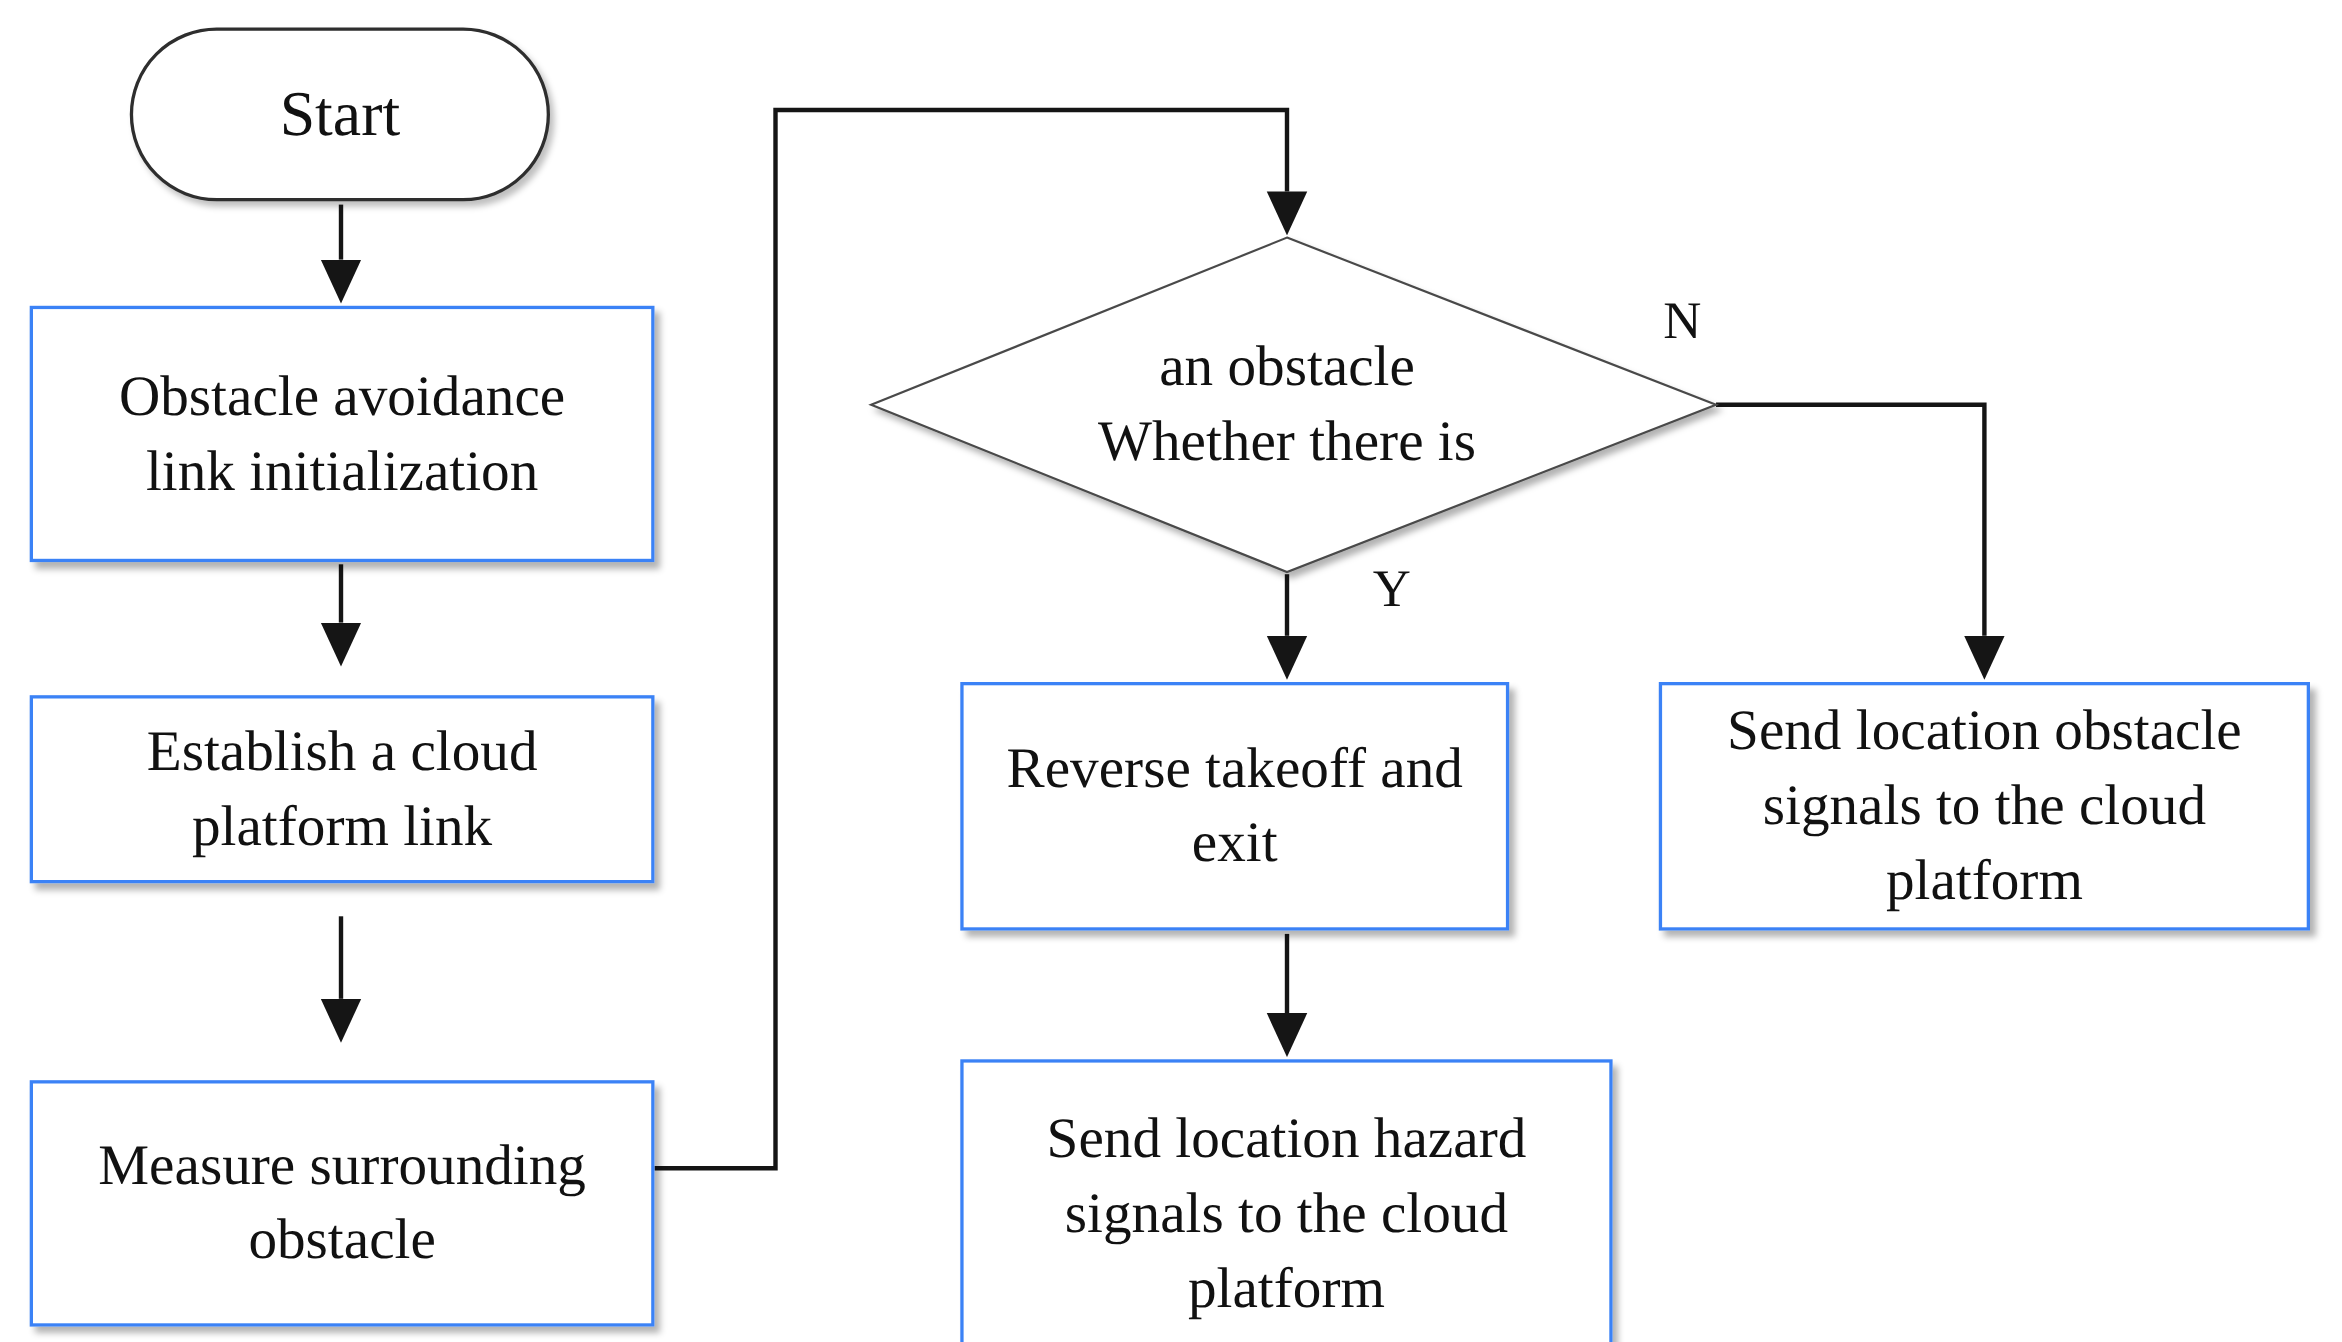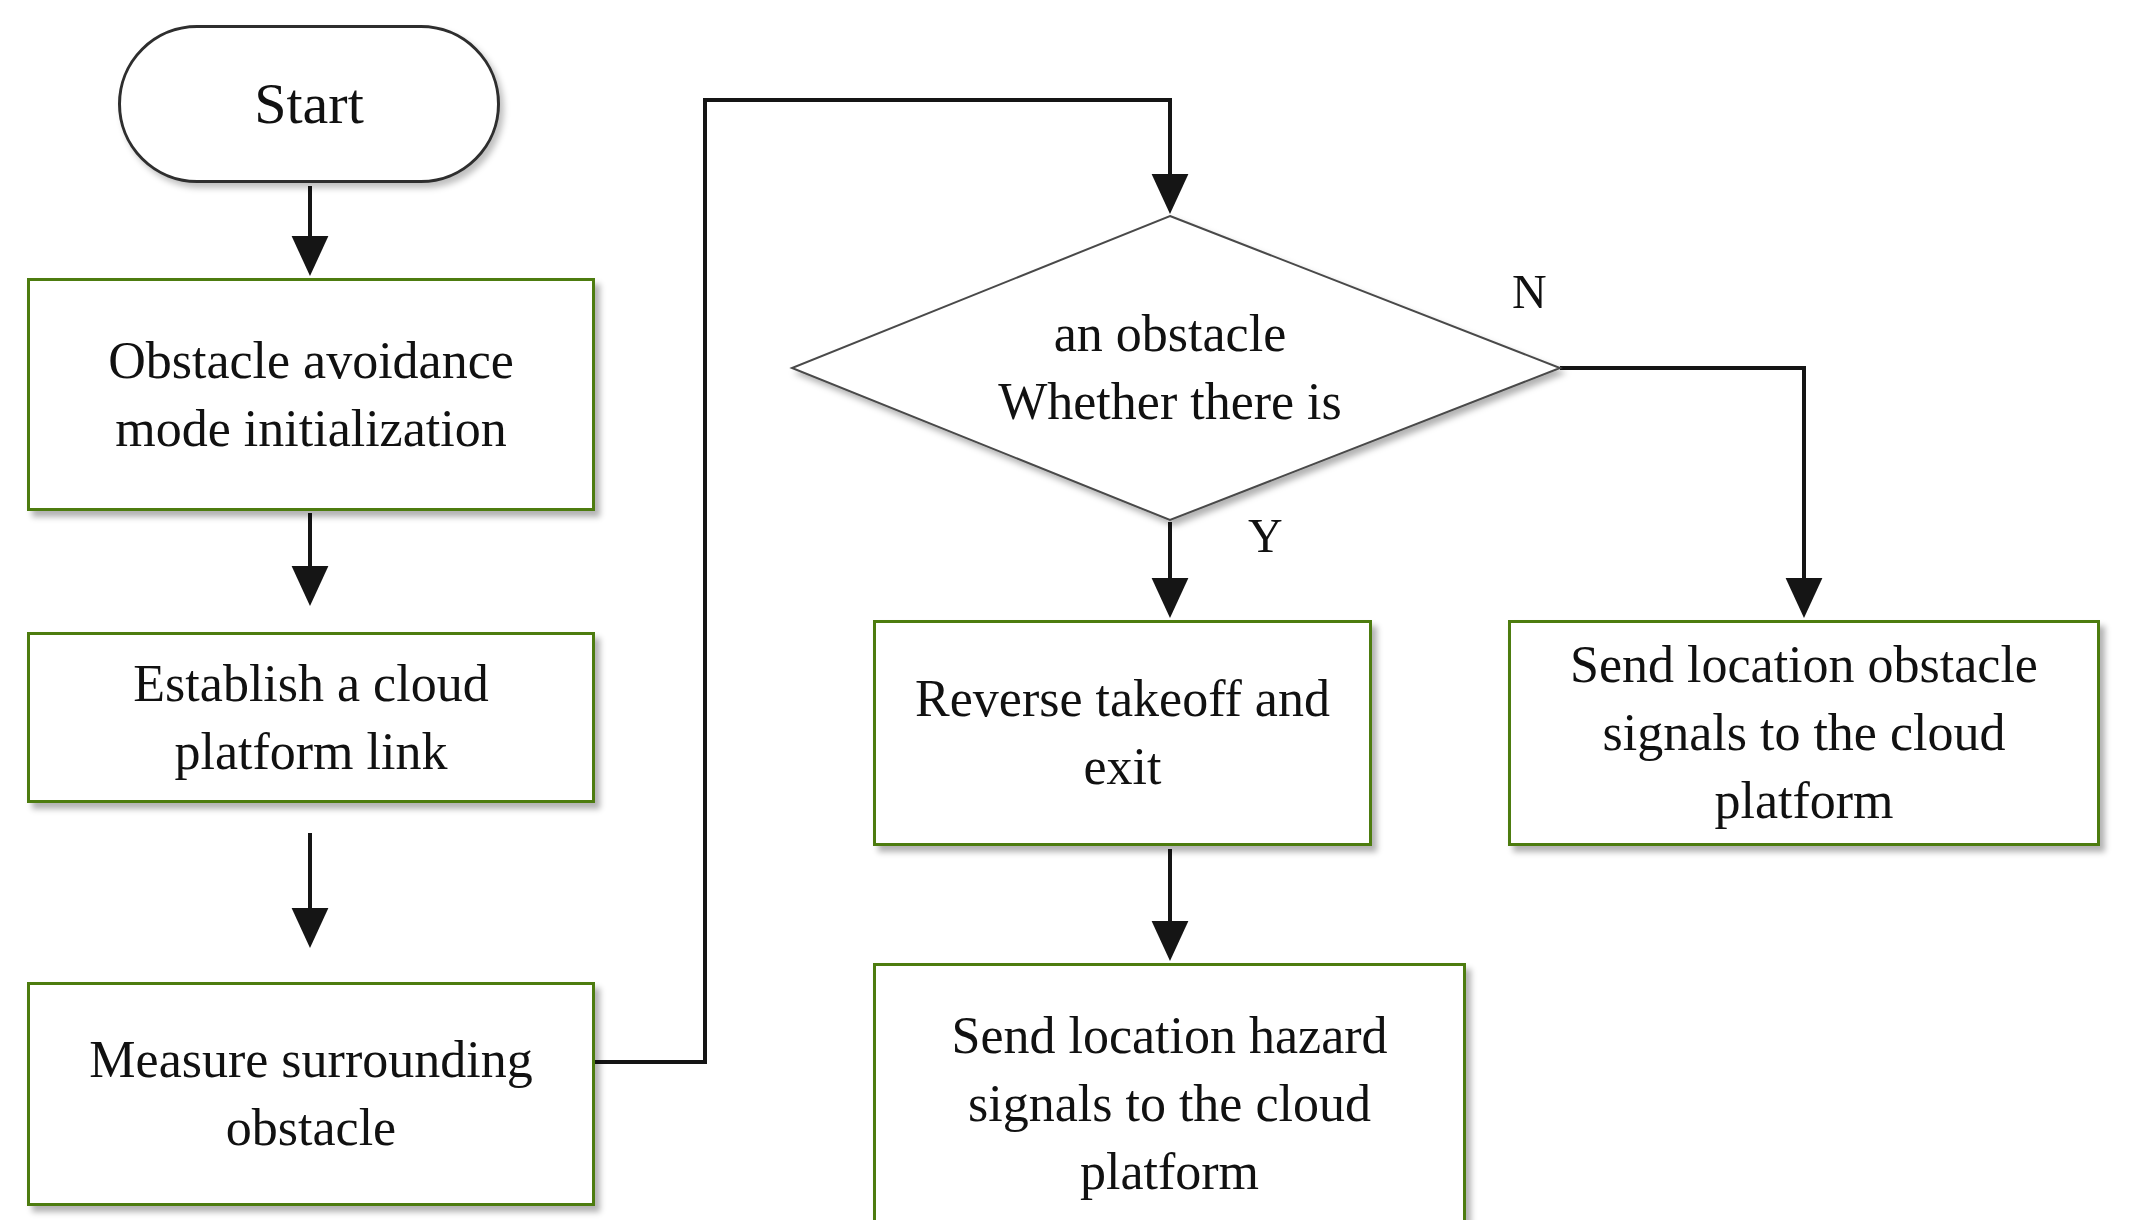--- a/index.html
+++ b/index.html
@@ -29,21 +29,21 @@
     flex-direction: column;
     justify-content: center;
     text-align: center;
     font-size: 52px;
     line-height: 68px;
     background: #ffffff;
     box-sizing: border-box;
   }
   .node div { white-space: nowrap; }
   .process {
-    border: 3px solid #4d7c0f;
+    border: 3px solid #3b82f6;
     box-shadow: 5px 6px 6px rgba(0,0,0,0.30);
   }
   .stadium {
     border: 3px solid #2e2e2e;
     border-radius: 80px;
     box-shadow: 4px 5px 6px rgba(0,0,0,0.25);
     font-size: 58px;
   }
   .decision-text {
     background: transparent;
@@ -98,21 +98,21 @@
 
     <polygon points="1170,216 1560,368 1170,520 792,368" fill="#ffffff" stroke="#4a4a4a" stroke-width="2" filter="url(#softshadow)"></polygon>
   </svg>
 
   <div id="node-start" class="node stadium">
       <div>Start</div>
     </div>
 
   <div id="node-init" class="node process">
       <div>Obstacle avoidance</div>
-      <div>mode initialization</div>
+      <div>link initialization</div>
     </div>
 
   <div id="node-cloudlink" class="node process">
       <div>Establish a cloud</div>
       <div>platform link</div>
     </div>
 
   <div id="node-measure" class="node process">
       <div>Measure surrounding</div>
       <div>obstacle</div>

